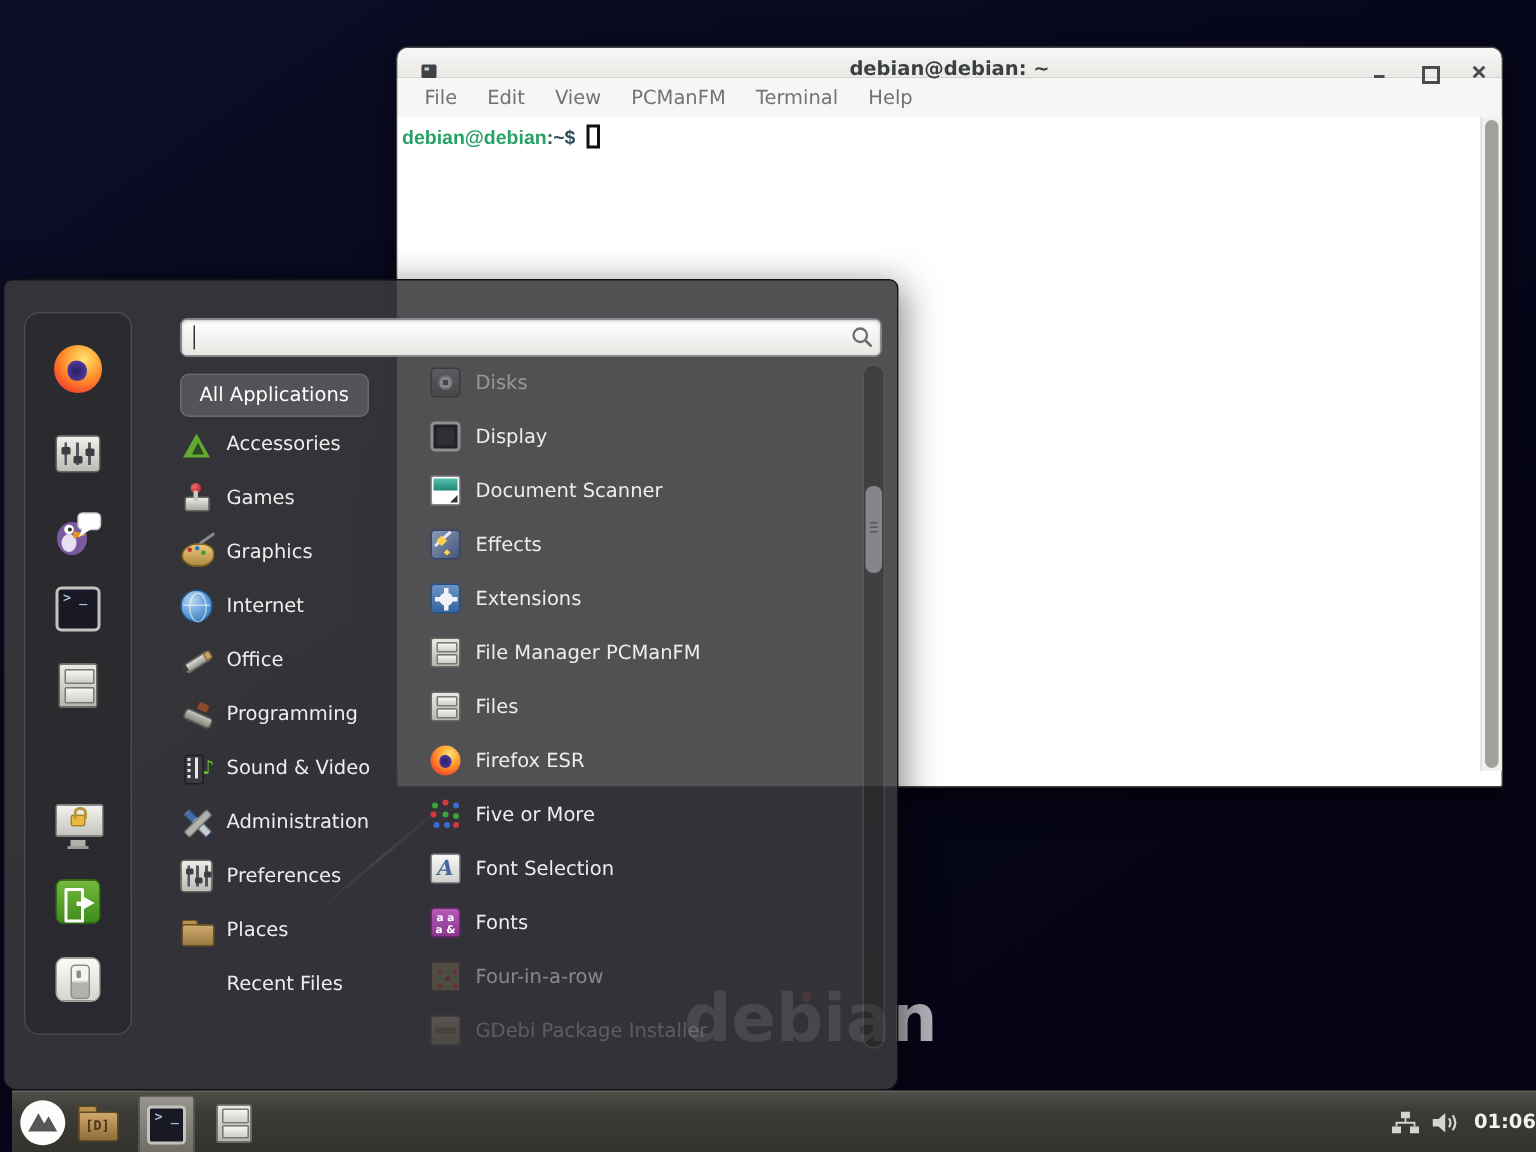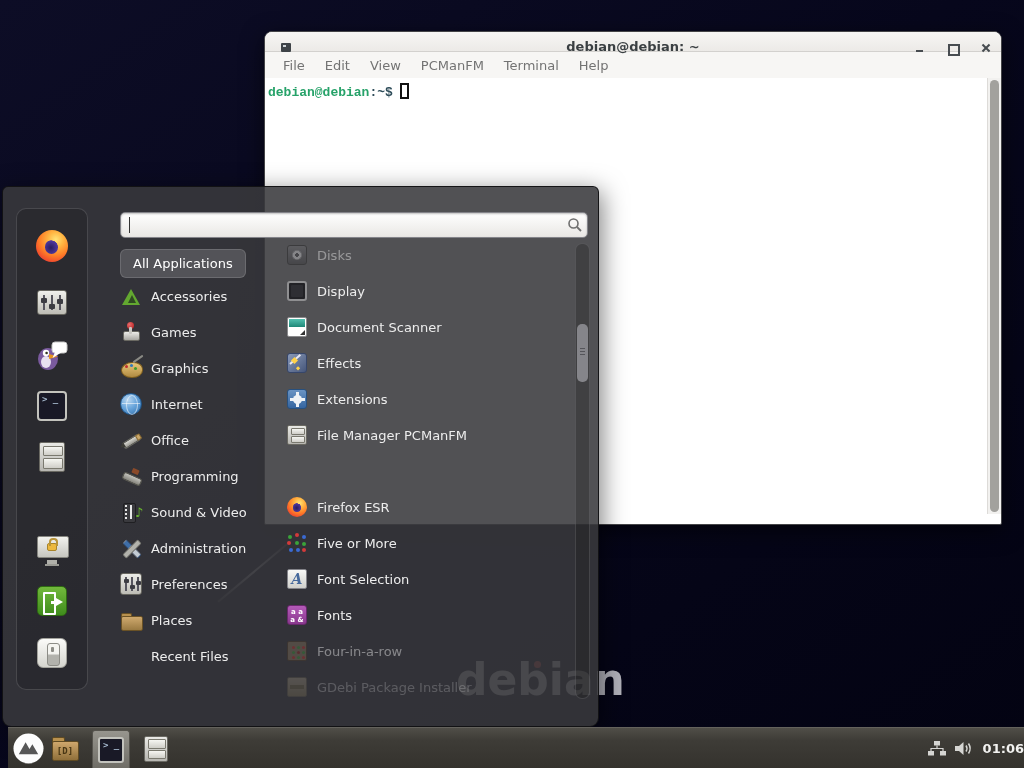--- a/index.html
+++ b/index.html
@@ -18,21 +18,21 @@
 .tb-appicon::after{content:"";position:absolute;left:2px;top:2px;width:3px;height:2px;background:#cfd4d8}
 .title-text{position:absolute;left:0;right:0;top:7px;text-align:center;font-size:13px;font-weight:bold;color:#3a3f42}
 .win-btn{position:absolute;top:10px;width:13px;height:13px}
 .btn-min{left:648px}.btn-max{left:681px}.btn-close{left:715px}
 .btn-min::after{content:"";position:absolute;left:3px;top:8px;width:7px;height:2px;background:#474c50}
 .btn-max::after{content:"";position:absolute;left:2px;top:2px;width:8px;height:8px;border:2px solid #474c50}
 .btn-close::before,.btn-close::after{content:"";position:absolute;left:1px;top:5px;width:10px;height:2px;background:#474c50}
 .btn-close::before{transform:rotate(45deg)}.btn-close::after{transform:rotate(-45deg)}
 .menubar{display:flex;align-items:center;height:26px;background:#f7f6f4;padding-left:8px}
 .menubar .mi{font-size:13px;color:#737373;padding:4px 10px}
-.term-body{position:relative;height:436px;background:#fff;padding:5px 20px 0 3px;font-family:Liberation Mono, monospace;font-size:13px;font-weight:bold}
+.term-body{position:relative;height:436px;background:#fff;padding:5px 20px 0 3px;font-family:Liberation Sans, sans-serif;font-size:13px;font-weight:bold}
 .prompt-user{color:#26a269}
 .prompt-rest{color:#2f4d5a}
 .term-cursor{display:inline-block;width:9px;height:16px;border:2px solid #111;vertical-align:-3px;margin-left:7px}
 .term-scrollbar{position:absolute;right:0;top:0;bottom:0;width:14px;background:#f2f1ef;border-left:1px solid #dddbd8}
 .term-thumb{position:absolute;left:2px;top:2px;bottom:2px;width:9px;background:#a2a19d;border-radius:5px}
 
 
 .startmenu{position:absolute;left:2px;top:186px;width:597px;height:541px;background:rgba(57,57,60,.88);border:1px solid rgba(14,14,17,.9);border-radius:6px 6px 9px 9px;box-shadow:3px 5px 24px rgba(0,0,0,.5)}
 .fav-panel{position:absolute;left:13px;top:21px;width:72px;height:482px;background:rgba(25,25,28,.32);border:1px solid rgba(130,130,134,.35);border-radius:10px}
 .fav-btn{position:absolute;left:30px;width:38px;height:38px;display:flex;align-items:center;justify-content:center}
@@ -310,20 +310,24 @@
     <div class="app-row" style="top:195px">
         <span class="aic aic-ext">
           <i></i>
         </span>
         <span>Extensions</span>
       </div>
     <div class="app-row" style="top:231px">
         <span class="aic cabbase"></span>
         <span>File Manager PCManFM</span>
       </div>
+    <div class="app-row" style="top:267px">
+        <span class="aic cabbase"></span>
+        <span>Files</span>
+      </div>
     <div class="app-row" style="top:303px">
         <span class="aic fxball"></span>
         <span>Firefox ESR</span>
       </div>
     <div class="app-row" style="top:339px">
         <span class="aic aic-five">
           <i></i>
         </span>
         <span>Five or More</span>
       </div>

